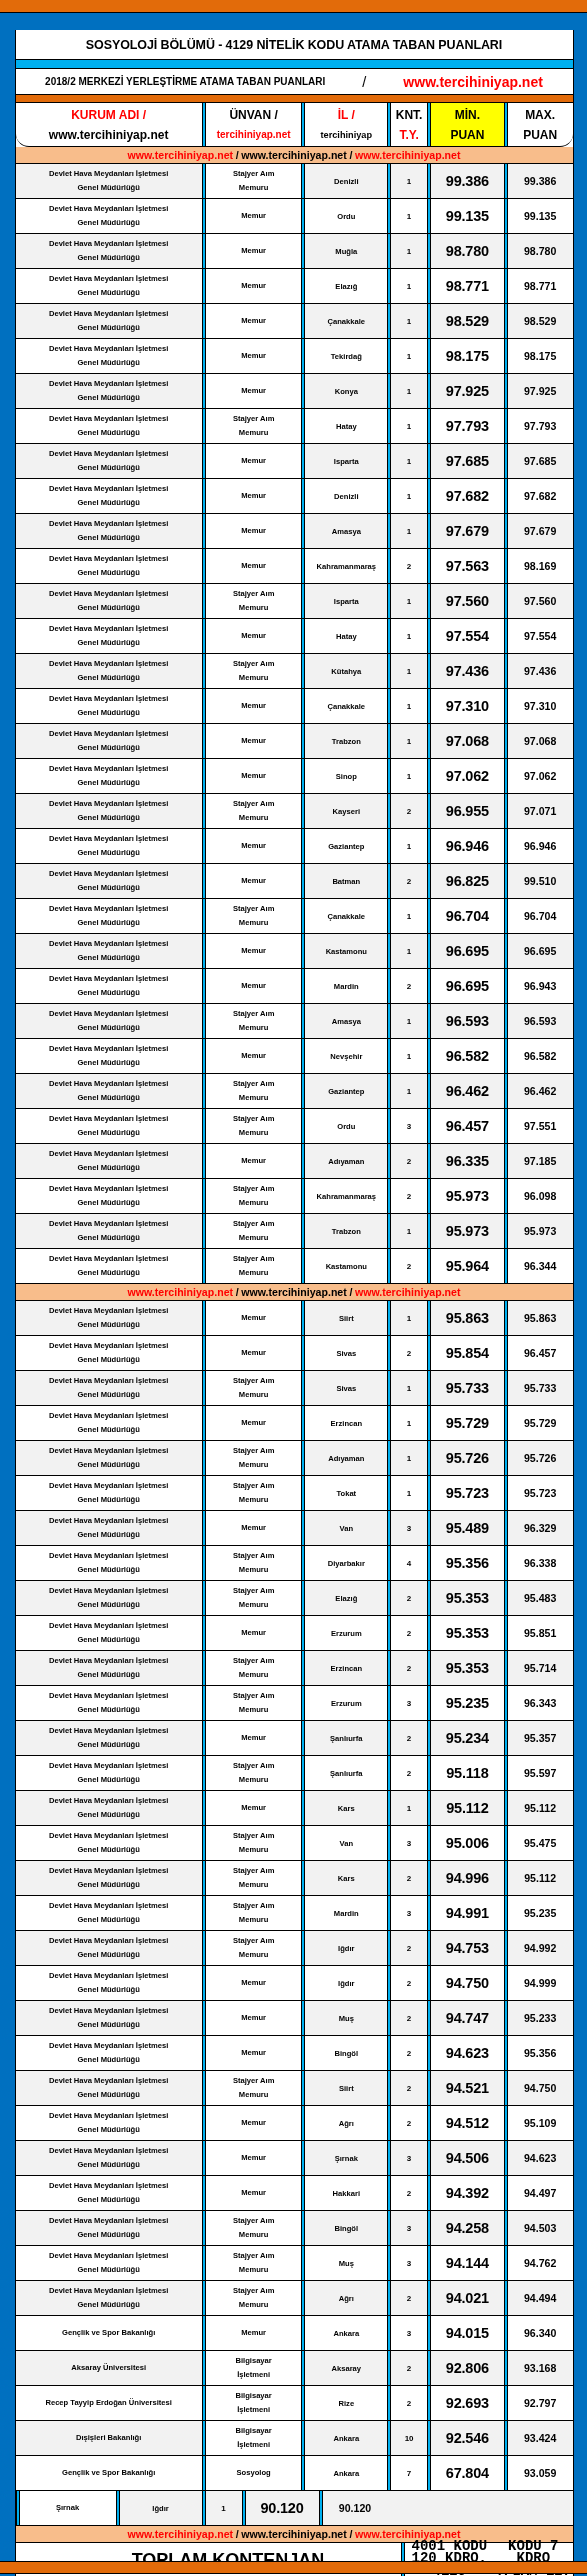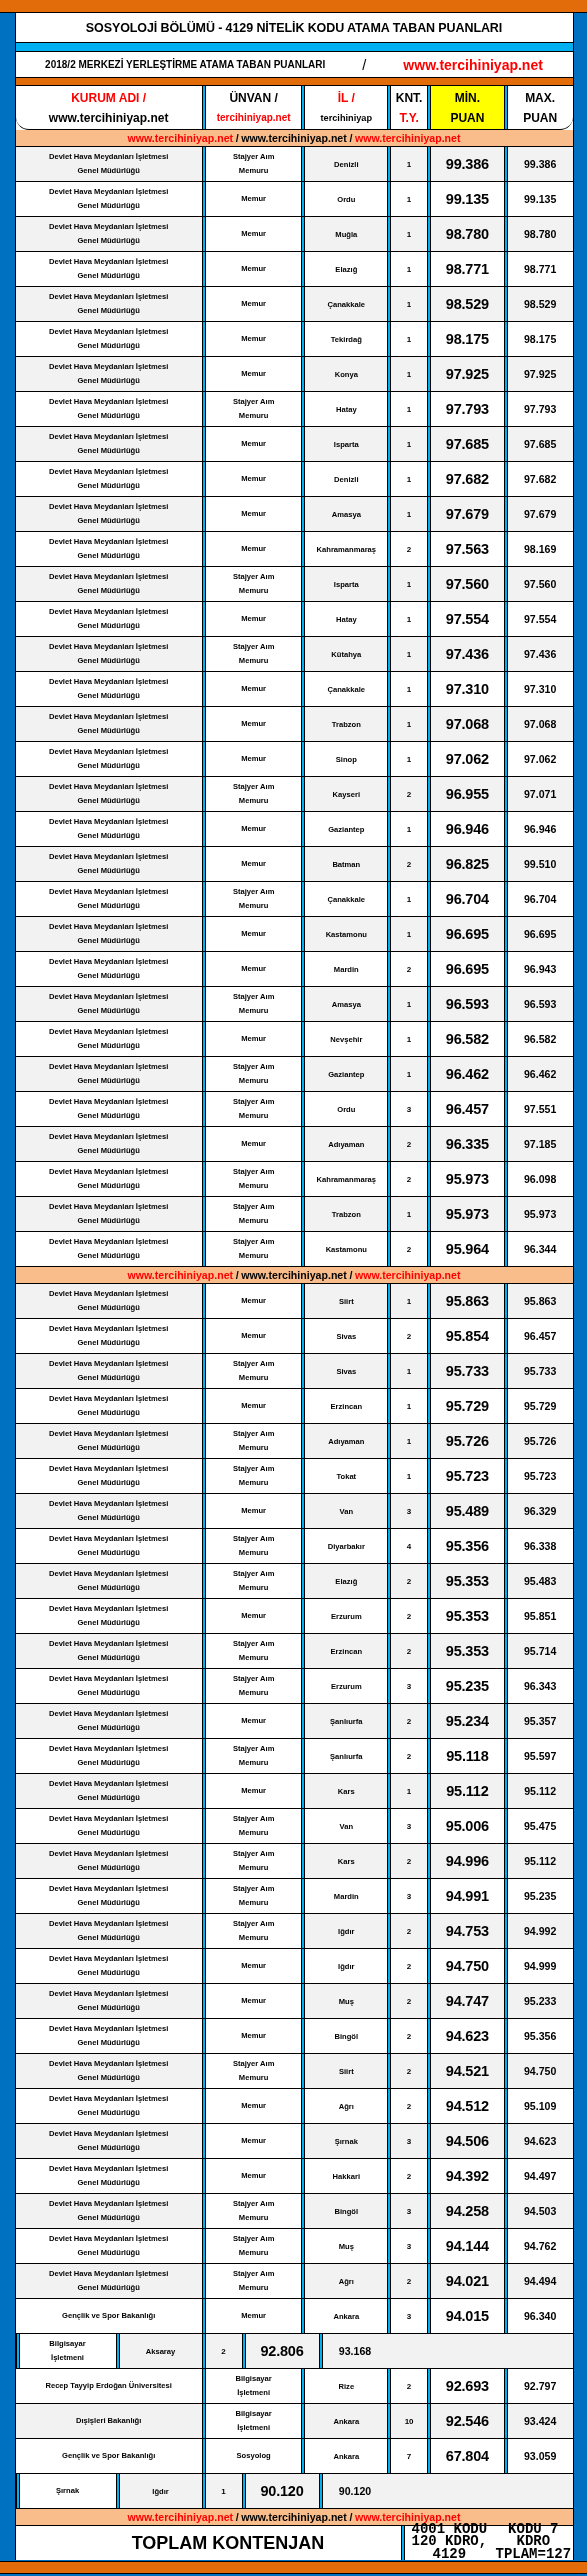--- a/index.html
+++ b/index.html
@@ -1,21 +1,21 @@
 <!DOCTYPE html>
 <html style="font-size:10.6px"><head>
 <meta charset="utf-8">
 <style>
   * { box-sizing: border-box; margin: 0; padding: 0; }
   html, body { width: 588px; background: #0070c0; }
   body { font-family: "Liberation Sans", sans-serif; color: #000; }
   .page { width: 588px; height: 2576px; position: relative; background: #0070c0; }
   .top-bar { position: absolute; left: 0; top: 0; width: 588px; height: 13px; background: #e26b0a; border-bottom: 1.3px solid #000; }
   .bottom-bar { position: absolute; left: 0; top: 2561px; width: 588px; height: 13px; background: #e26b0a; border-top: 1.3px solid #000; border-bottom: 1.3px solid #000; }
-  .sheet { position: absolute; left: 14.5px; top: 13px; width: 559px; background: #fff; border-left: 1.3px solid #000; border-right: 1.3px solid #000; }
+  .sheet { position: absolute; left: 14.5px; top: 30px; width: 559px; background: #fff; border-left: 1.3px solid #000; border-right: 1.3px solid #000; }
   .title { height: 30px; display: flex; align-items: center; justify-content: center; font-weight: bold; font-size: 12.5px; border-bottom: 1.3px solid #000; letter-spacing: -0.1px; }
   .lightbar { height: 9.2px; background: #00b0f0; border-bottom: 1.3px solid #000; }
   .subtitle { height: 26px; display: flex; align-items: center; justify-content: center; font-weight: bold; font-size: 10px; border-bottom: 1.3px solid #000; gap: 33px; }
   .subtitle .slash { font-size: 14.5px; margin: 0 4px; font-weight: normal; }
   .subtitle .site { color: #ff0000; font-size: 14px; }
   .orangebar { height: 8px; background: #e26b0a; border-bottom: 1.3px solid #000; }
   .row { display: flex; border-bottom: 1.3px solid #000; }
   .cell { display: flex; align-items: center; justify-content: center; text-align: center; font-weight: bold; flex-direction: column; }
   .sep { width: 4px; background: #00b0f0; border-left: 1.3px solid #000; border-right: 1.3px solid #000; flex: none; }
   .c1 { width: 187px; }
@@ -1250,20 +1250,23 @@
           <div class="sep"></div>
           <div class="cell c3">Ankara</div>
           <div class="sep"></div>
           <div class="cell c4">3</div>
           <div class="sep"></div>
           <div class="cell c5">94.015</div>
           <div class="sep"></div>
           <div class="cell c6">96.340</div>
         </div>
         <div class="row drow odd">
+          <div class="cell c1">
+            <span>Aksaray Üniversitesi</span>
+          </div>
           <div class="sep"></div>
           <div class="cell c2">
             <span>Bilgisayar</span>
             <span>İşletmeni</span>
           </div>
           <div class="sep"></div>
           <div class="cell c3">Aksaray</div>
           <div class="sep"></div>
           <div class="cell c4">2</div>
           <div class="sep"></div>

